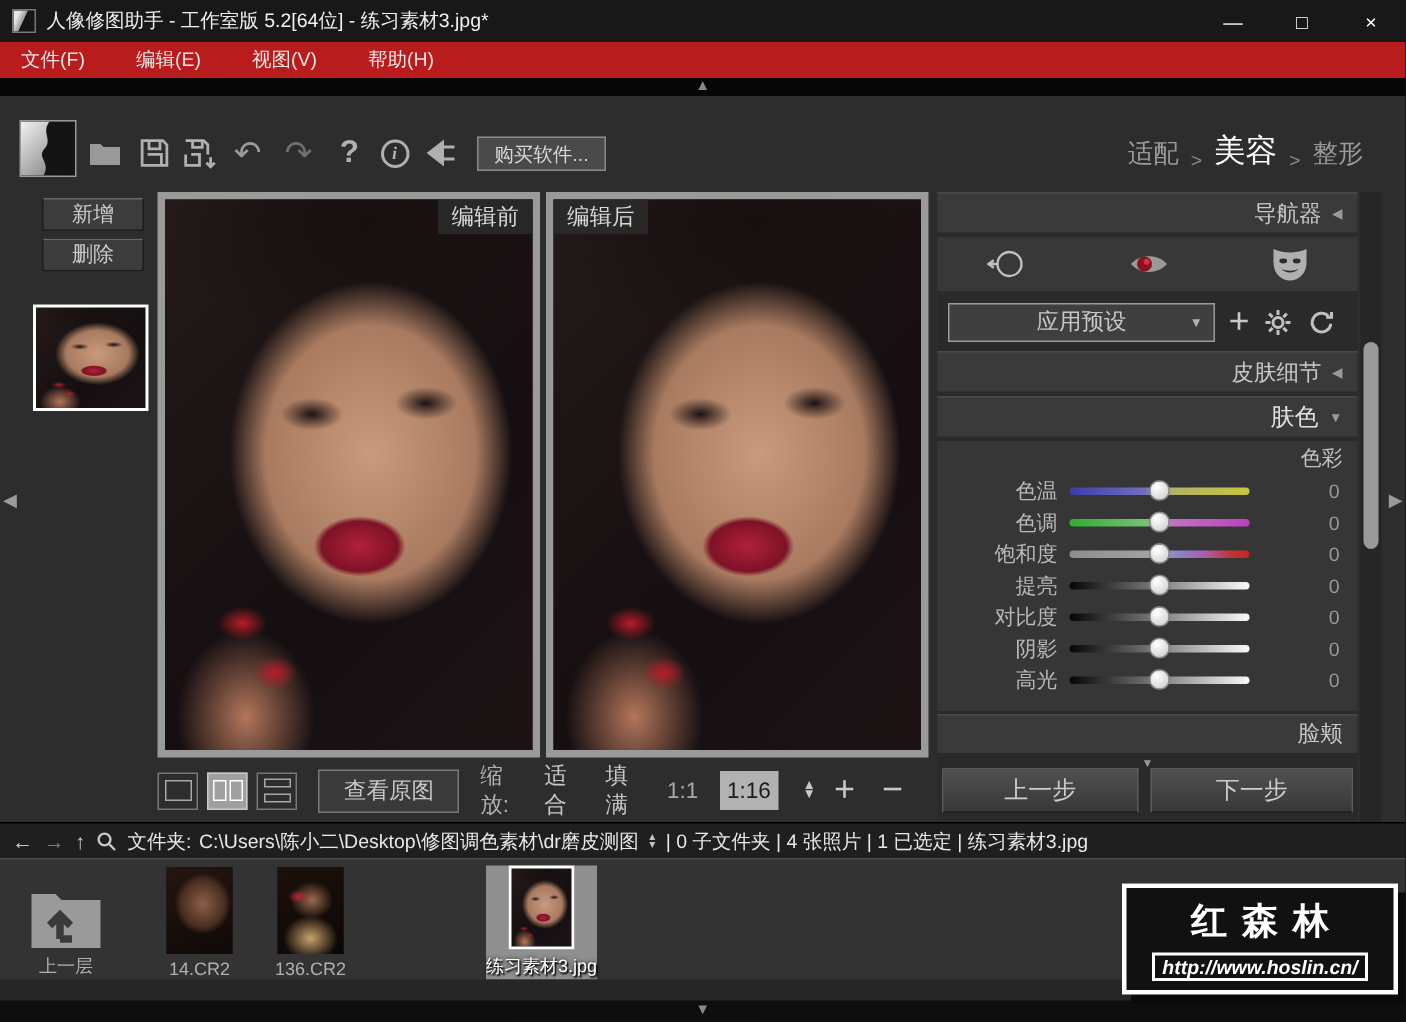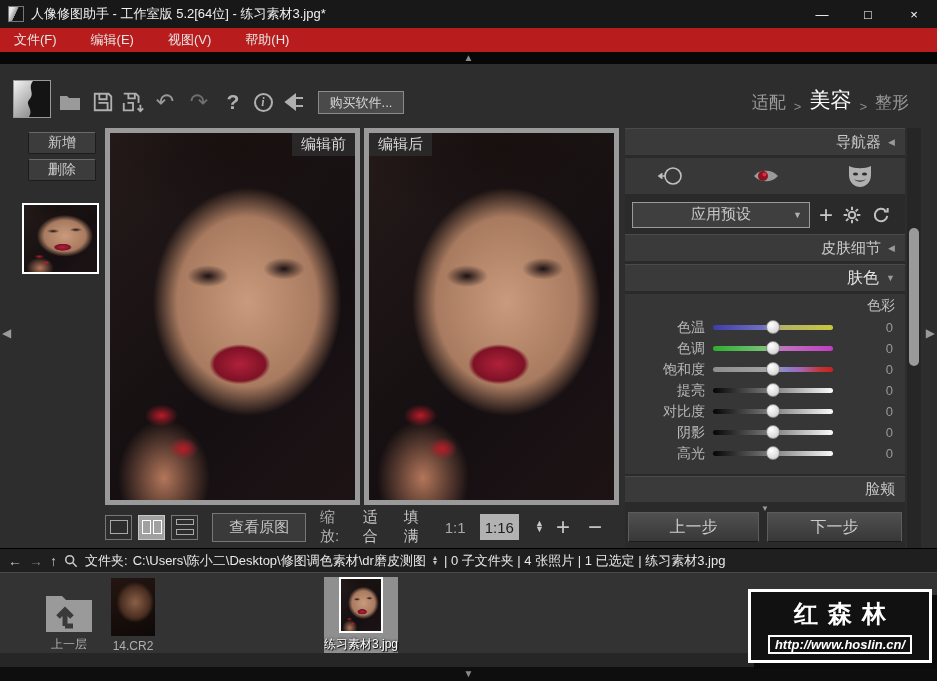--- a/index.html
+++ b/index.html
@@ -441,32 +441,36 @@
     <span style="margin-left:-2px">C:\Users\陈小二\Desktop\修图调色素材\dr磨皮测图</span>
     <span class="sb-sort">
       <span>▴</span>
         <span>▾</span>
     </span>
     <span>| 0 子文件夹 | 4 张照片 | 1 已选定 | 练习素材3.jpg</span>
   </div>
 
   <div class="filmstrip">
     <div class="fs-inner">
-      <div class="fs-item" style="left:34px;width:70px">
+      <div class="fs-item" style="left:9px;width:70px">
         <svg width="52" height="44" viewBox="0 0 52 44" style="margin-bottom:2px">
           <path d="M3 6h16l4 4h26v32H3z" fill="#9a9a9a"></path>
           <path d="M22 36 L22 22 M15 27 L22 20 L29 27" stroke="#3a3a3a" stroke-width="5" fill="none"></path>
           <path d="M22 36 h8" stroke="#3a3a3a" stroke-width="5"></path>
           </svg>
         <span class="fs-name">上一层</span>
       </div>
       <div class="fs-item" style="left:102px;width:62px">
         <div class="fs-thumb ph-14"></div>
         <span class="fs-name">14.CR2</span>
       </div>
+      <div class="fs-item" style="left:176px;width:62px">
+        <div class="fs-thumb ph-136"></div>
+        <span class="fs-name">136.CR2</span>
+      </div>
       <div class="fs-item fs-sel" style="left:324px;width:74px">
         <div class="fs-thumb portrait"></div>
         <span class="fs-name">练习素材3.jpg</span>
       </div>
     </div>
     <div class="fs-bottomrow"></div>
 
     <div class="watermark">
       <span class="wm-title">红森林</span>
       <span class="wm-url">http://www.hoslin.cn/</span>

